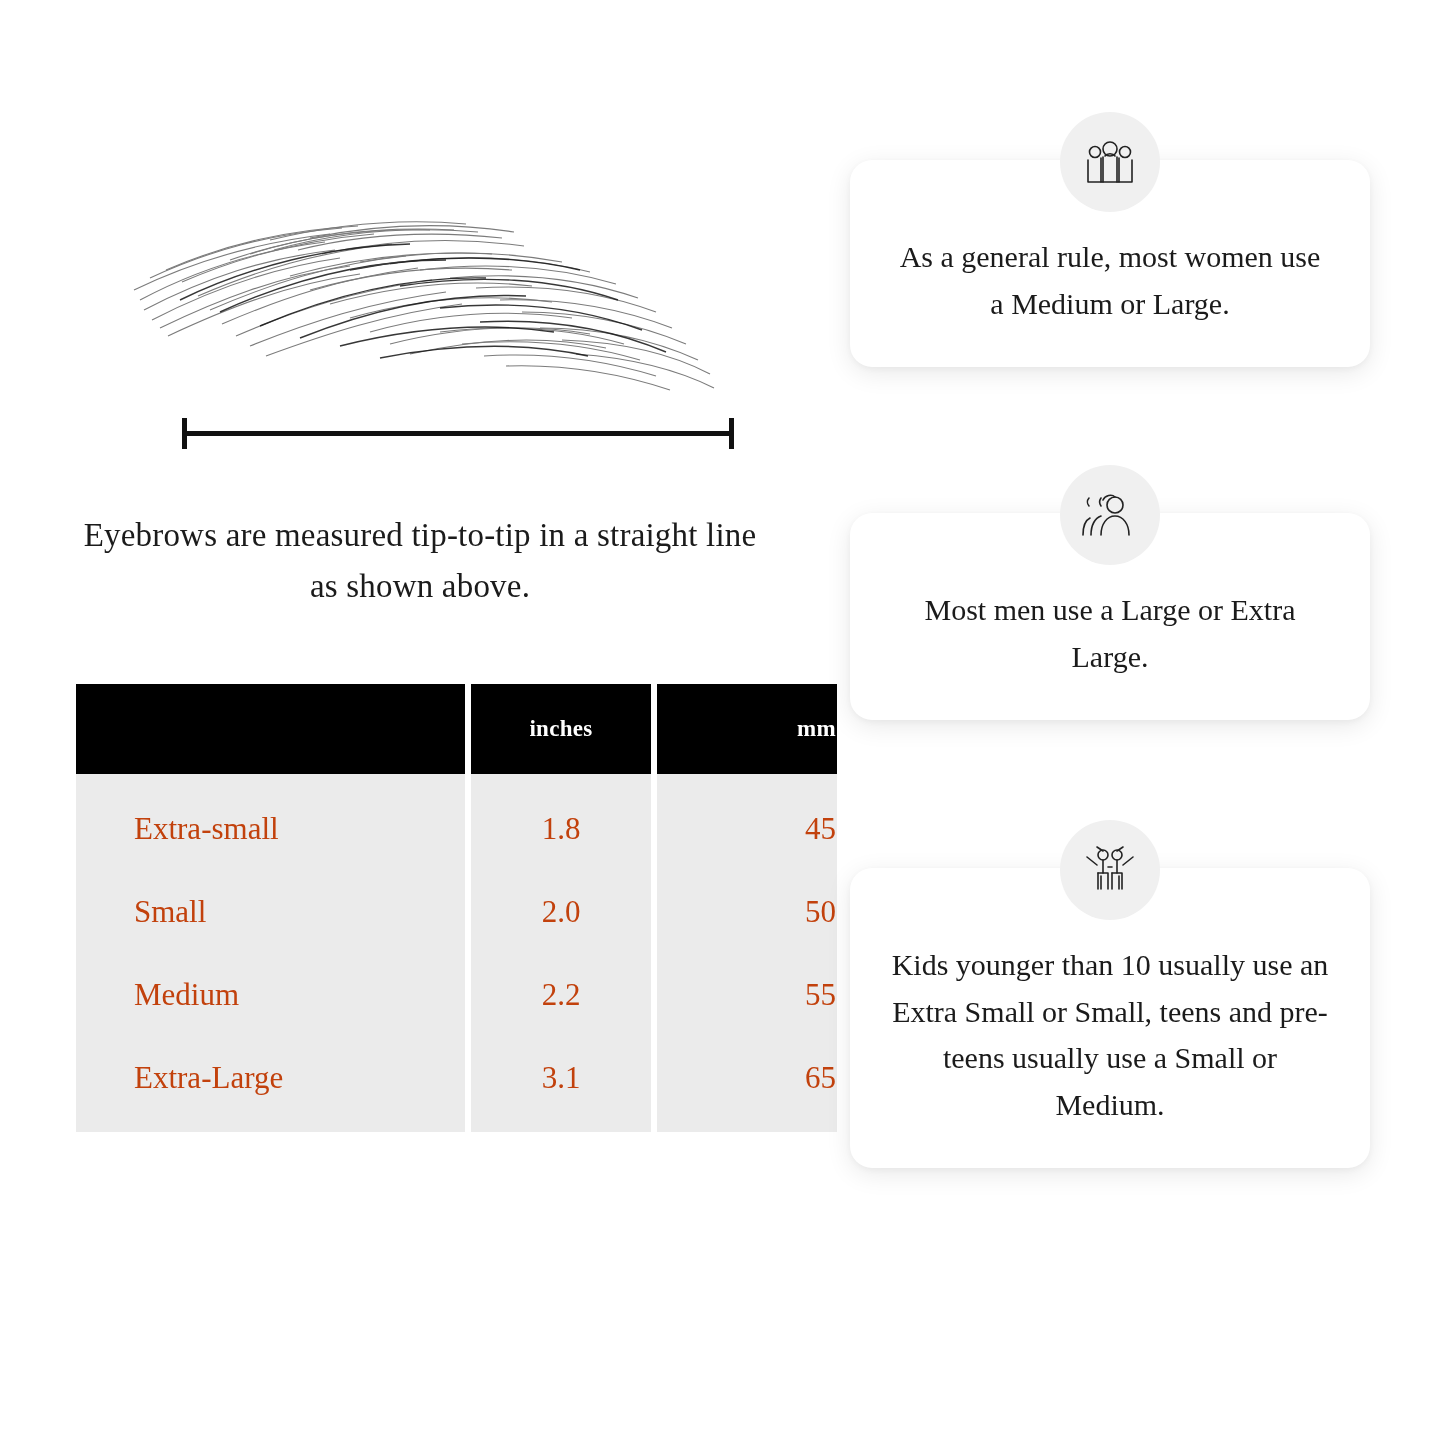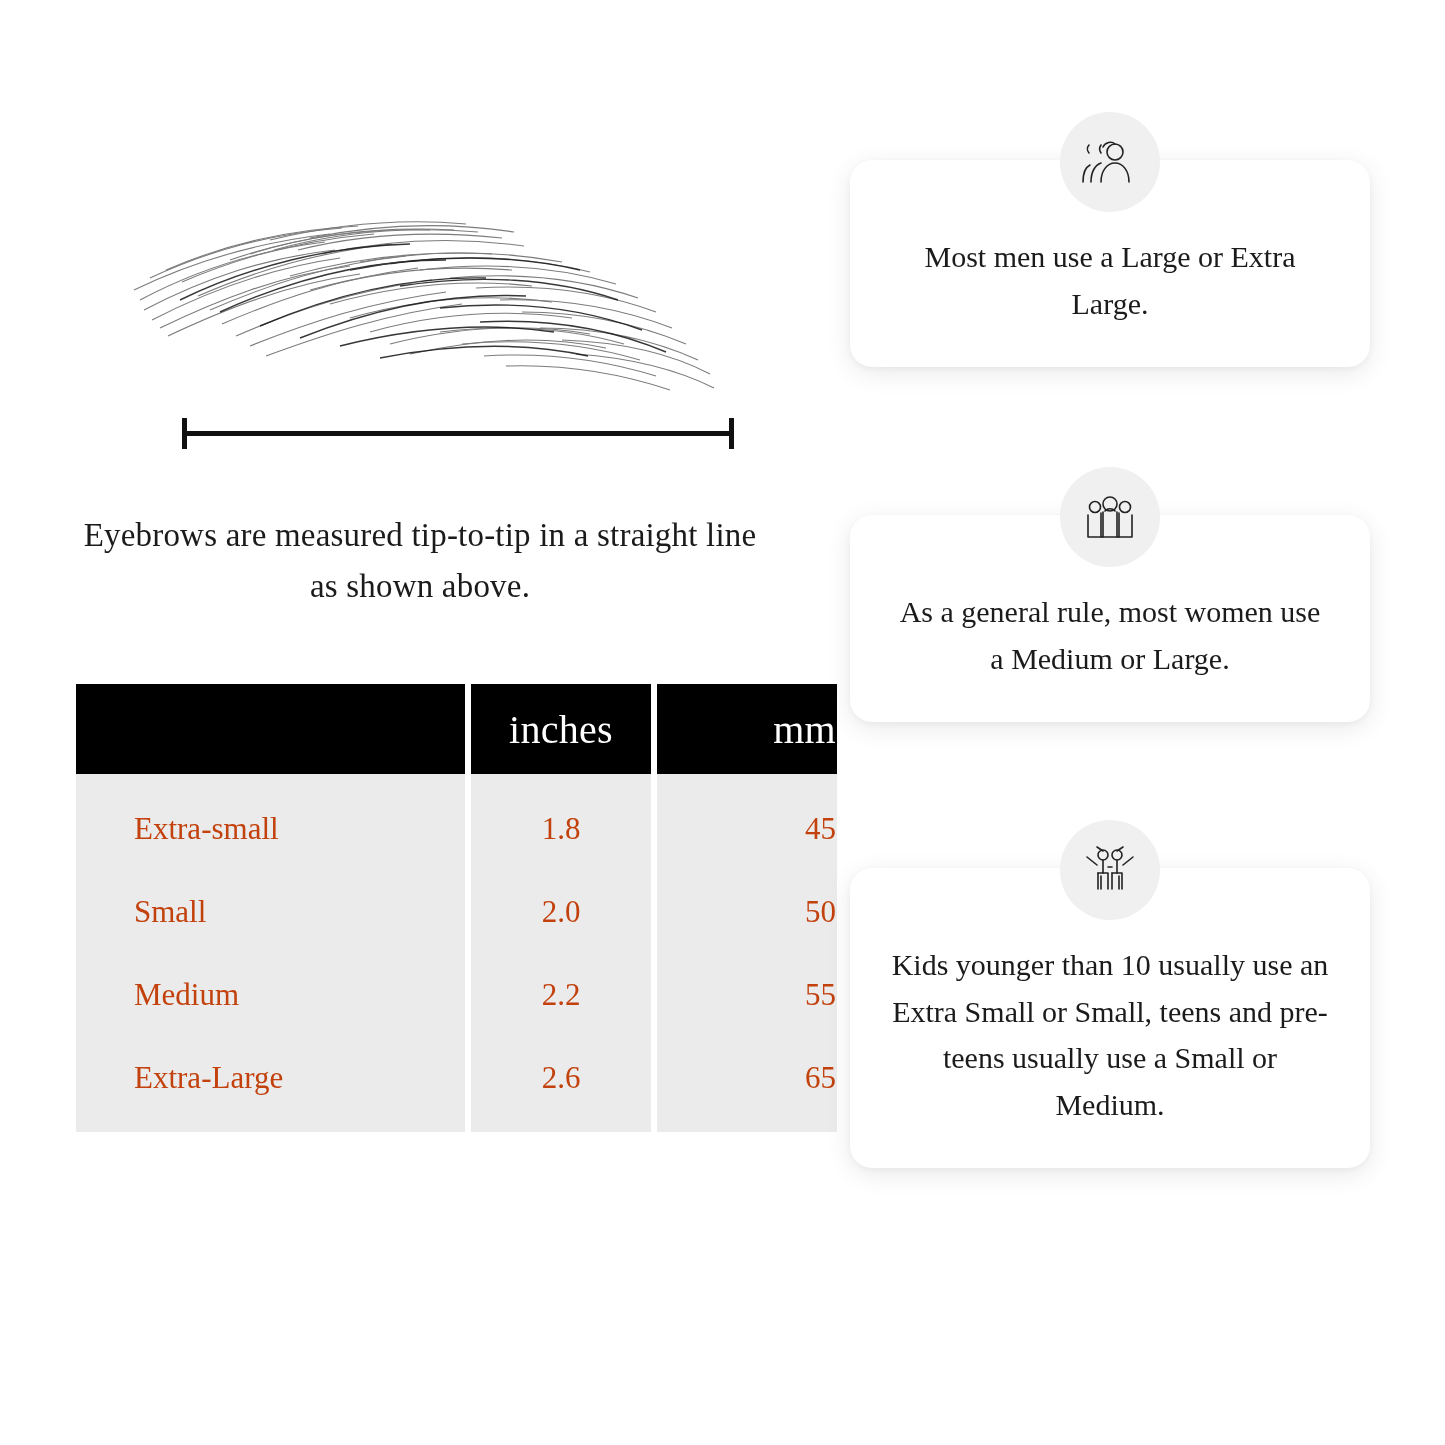--- a/index.html
+++ b/index.html
@@ -80,22 +80,22 @@
   .size-table {
     margin-top: 72px;
     width: 695px;
     border-collapse: separate;
     border-spacing: 6px 0;
     table-layout: fixed;
   }
   .size-table th {
     background: #000;
     color: #fff;
-    font-weight: normal;
-    font-size: 40px;
+    font-weight: bold;
+    font-size: 23px;
     height: 88px;
     vertical-align: middle;
     letter-spacing: 0.3px;
   }
   .size-table th.blank { }
   .size-table td {
     background: #ebebeb;
     font-size: 31px;
     height: 81px;
     vertical-align: middle;
@@ -240,58 +240,58 @@
           <td class="col-in">2.0</td>
           <td class="col-mm">50</td>
         </tr>
         <tr>
           <td class="col-name">Medium</td>
           <td class="col-in">2.2</td>
           <td class="col-mm">55</td>
         </tr>
         <tr>
           <td class="col-name">Extra-Large</td>
-          <td class="col-in">2.6</td>
+          <td class="col-in">3.1</td>
           <td class="col-mm">65</td>
         </tr>
       </tbody>
     </table>
   </div>
 
   <div class="right-col">
-
-    <div class="note-card card-2">
-      <div class="badge">
-        <svg width="58" height="48" viewBox="0 0 58 48" fill="none" stroke="#222" stroke-width="1.6" stroke-linecap="round" stroke-linejoin="round">
-          <circle cx="34" cy="14" r="8"></circle>
-          <path d="M20 44 C 20 33, 26 25, 34 25 C 42 25, 48 33, 48 44"></path>
-          <path d="M22 9 C 24 4, 31 3, 34 6"></path>
-          <path d="M20 15 A7 7 0 0 1 20 7"></path>
-          <path d="M10 44 C 10 34, 14 27, 20 25"></path>
-          <path d="M8 15 A6 6 0 0 1 8 7"></path>
-          <path d="M2 44 C 2 35, 5 29, 9 27"></path>
-        </svg>
-      </div>
-      <p>Most men use a Large or Extra Large.</p>
-    </div>
 
     <div class="note-card card-1">
       <div class="badge">
         <svg width="58" height="52" viewBox="0 0 58 52" fill="none" stroke="#222" stroke-width="1.6" stroke-linecap="round" stroke-linejoin="round">
           <circle cx="29" cy="13" r="7"></circle>
           <path d="M20 22 C 20 33, 20 40, 20 46 L38 46 C38 40, 38 33, 38 22"></path>
           <path d="M22 21 L22 46 M36 21 L36 46"></path>
           <circle cx="14" cy="16" r="5.5"></circle>
           <path d="M7 24 C 7 34, 7 41, 7 46 L20 46"></path>
           <circle cx="44" cy="16" r="5.5"></circle>
           <path d="M51 24 C 51 34, 51 41, 51 46 L38 46"></path>
           <path d="M24 20 C 26 17, 32 17, 34 20"></path>
         </svg>
       </div>
       <p>As a general rule, most women use a Medium or Large.</p>
+    </div>
+
+    <div class="note-card card-2">
+      <div class="badge">
+        <svg width="58" height="48" viewBox="0 0 58 48" fill="none" stroke="#222" stroke-width="1.6" stroke-linecap="round" stroke-linejoin="round">
+          <circle cx="34" cy="14" r="8"></circle>
+          <path d="M20 44 C 20 33, 26 25, 34 25 C 42 25, 48 33, 48 44"></path>
+          <path d="M22 9 C 24 4, 31 3, 34 6"></path>
+          <path d="M20 15 A7 7 0 0 1 20 7"></path>
+          <path d="M10 44 C 10 34, 14 27, 20 25"></path>
+          <path d="M8 15 A6 6 0 0 1 8 7"></path>
+          <path d="M2 44 C 2 35, 5 29, 9 27"></path>
+        </svg>
+      </div>
+      <p>Most men use a Large or Extra Large.</p>
     </div>
 
     <div class="note-card card-3">
       <div class="badge">
         <svg width="54" height="54" viewBox="0 0 54 54" fill="none" stroke="#222" stroke-width="1.6" stroke-linecap="round" stroke-linejoin="round">
           <circle cx="20" cy="12" r="5"></circle>
           <circle cx="34" cy="12" r="5"></circle>
           <path d="M20 8 L14 4 M34 8 L40 4"></path>
           <path d="M20 17 L20 30 M34 17 L34 30"></path>
           <path d="M14 22 L4 14 M40 22 L50 14"></path>

